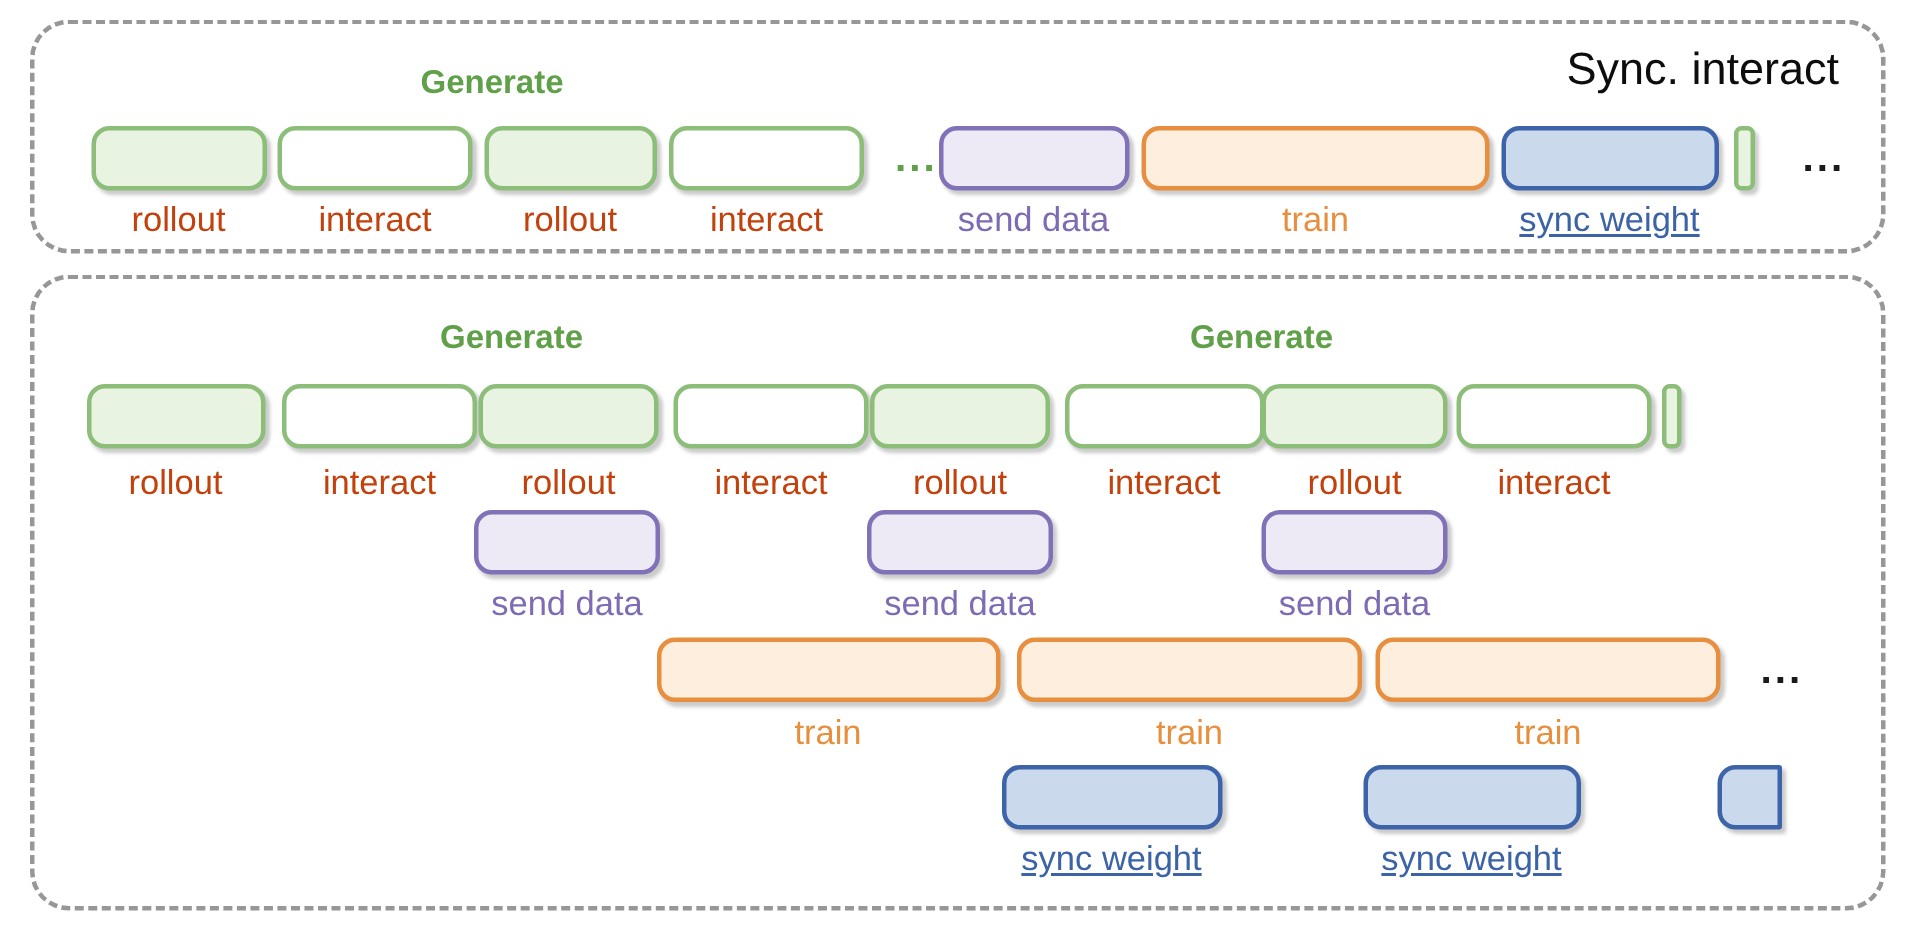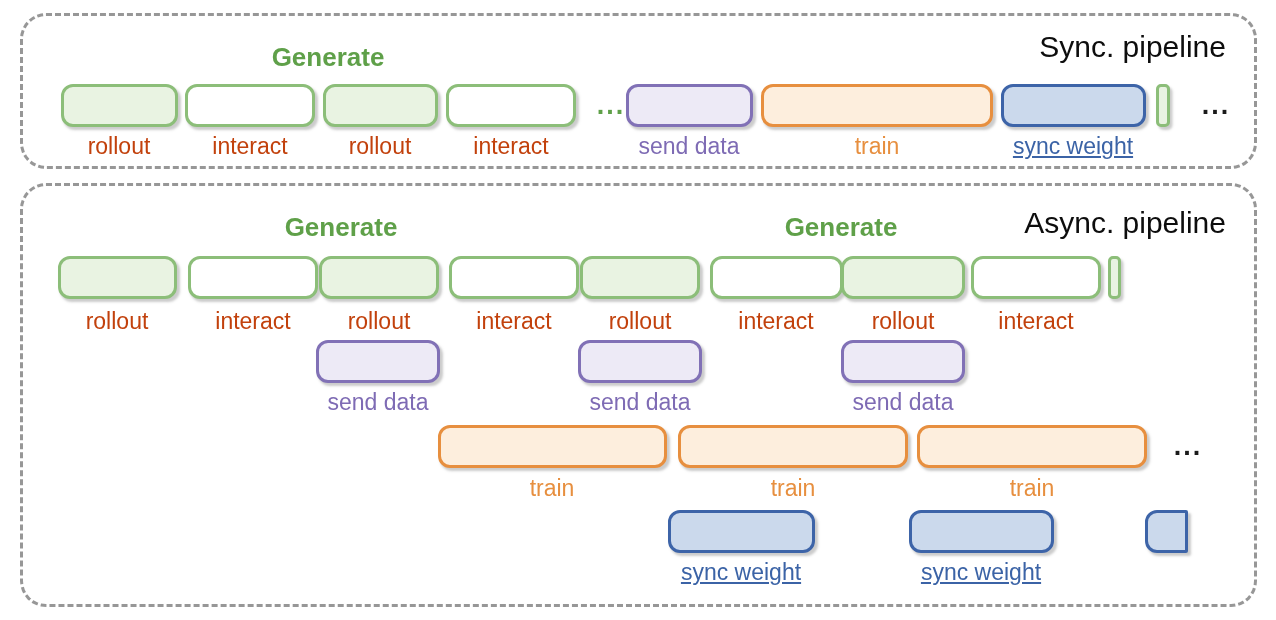--- a/index.html
+++ b/index.html
@@ -1,40 +1,40 @@
 <!DOCTYPE html>
 <html><head>
 <meta charset="utf-8">
 <style>
   html,body{margin:0;padding:0;background:#ffffff;}
   body{width:1276px;height:620px;position:relative;font-family:"Liberation Sans",sans-serif;overflow:hidden;}
   .panel{position:absolute;border:3px dashed #979797;border-radius:26px;box-sizing:border-box;background:#ffffff;}
   #sync-panel{left:20px;top:13px;width:1237px;height:156px;}
   #async-panel{left:20px;top:183px;width:1237px;height:424px;}
   .ptitle{position:absolute;font-size:30px;color:#0d0d0d;white-space:nowrap;}
-  .gen{position:absolute;font-size:26px;font-weight:bold;color:#5fa049;transform:translateX(-50%);white-space:nowrap;}
+  .gen{position:absolute;font-size:22px;font-weight:bold;color:#5fa049;transform:translateX(-50%);white-space:nowrap;}
   .block{position:absolute;height:43px;border-radius:12px;border:3px solid;box-sizing:border-box;
          box-shadow:2.5px 3px 2.5px rgba(125,125,125,0.40);}
   .g-fill{background:#e9f3e2;border-color:#8cbe79;}
   .g-empty{background:#ffffff;border-color:#8cbe79;}
   .purple{background:#edeaf6;border-color:#8171b6;}
   .orange{background:#fdeedd;border-color:#e78f3f;}
   .blue{background:#cbd9ec;border-color:#3d64a8;}
   .sliver{border-radius:5px;}
   .cut{border-radius:12px 2px 2px 12px;}
   .lbl{position:absolute;font-size:23px;transform:translateX(-50%);white-space:nowrap;}
   .lg{color:#c2410c;} .lp{color:#7e6bb4;} .lo{color:#e78f3f;text-align:center;} .lb{color:#3b63a6;text-decoration:underline;}
   .dots{position:absolute;font-size:27px;font-weight:bold;letter-spacing:2px;transform:translateX(-50%);}
   .dots-g{color:#5fa049;} .dots-k{color:#1a1a1a;}
 </style>
 </head>
 <body>
 
 <div class="panel" id="sync-panel">
-  <div class="ptitle" style="right:28px;top:14px;">Sync. pipeline</div>
+  <div class="ptitle" style="right:28px;top:14px;">Sync. interact</div>
   <div class="gen" style="left:305px;top:26px;">Generate</div>
 
   <div class="block g-fill" style="left:38px;top:68px;width:117px;"></div>
   <div class="block g-empty" style="left:162px;top:68px;width:130px;"></div>
   <div class="block g-fill" style="left:300px;top:68px;width:115px;"></div>
   <div class="block g-empty" style="left:423px;top:68px;width:130px;"></div>
   <div class="dots dots-g" style="left:588px;top:68px;line-height:43px;">...</div>
   <div class="block purple" style="left:603px;top:68px;width:127px;"></div>
   <div class="block orange" style="left:738px;top:68px;width:232px;"></div>
   <div class="block blue" style="left:978px;top:68px;width:145px;"></div>
@@ -44,21 +44,20 @@
   <div class="lbl lg" style="left:96px;top:117px;">rollout</div>
   <div class="lbl lg" style="left:227px;top:117px;">interact</div>
   <div class="lbl lg" style="left:357px;top:117px;">rollout</div>
   <div class="lbl lg" style="left:488px;top:117px;">interact</div>
   <div class="lbl lp" style="left:666px;top:117px;">send data</div>
   <div class="lbl lo" style="left:854px;top:117px;">train</div>
   <div class="lbl lb" style="left:1050px;top:117px;">sync weight</div>
 </div>
 
 <div class="panel" id="async-panel">
-  <div class="ptitle" style="right:28px;top:20px;">Async. pipeline</div>
   <div class="gen" style="left:318px;top:26px;">Generate</div>
   <div class="gen" style="left:818px;top:26px;">Generate</div>
 
   <div class="block g-fill" style="left:35px;top:70px;width:119px;"></div>
   <div class="block g-empty" style="left:165px;top:70px;width:130px;"></div>
   <div class="block g-fill" style="left:296px;top:70px;width:120px;"></div>
   <div class="block g-empty" style="left:426px;top:70px;width:130px;"></div>
   <div class="block g-fill" style="left:557px;top:70px;width:120px;"></div>
   <div class="block g-empty" style="left:687px;top:70px;width:133px;"></div>
   <div class="block g-fill" style="left:818px;top:70px;width:124px;"></div>

